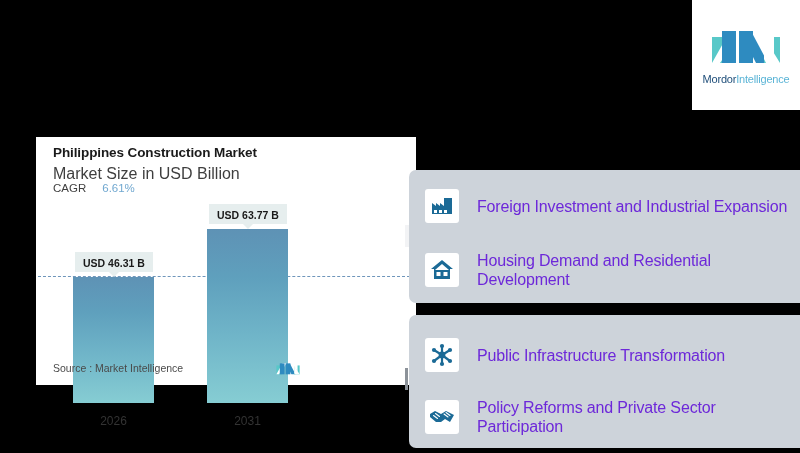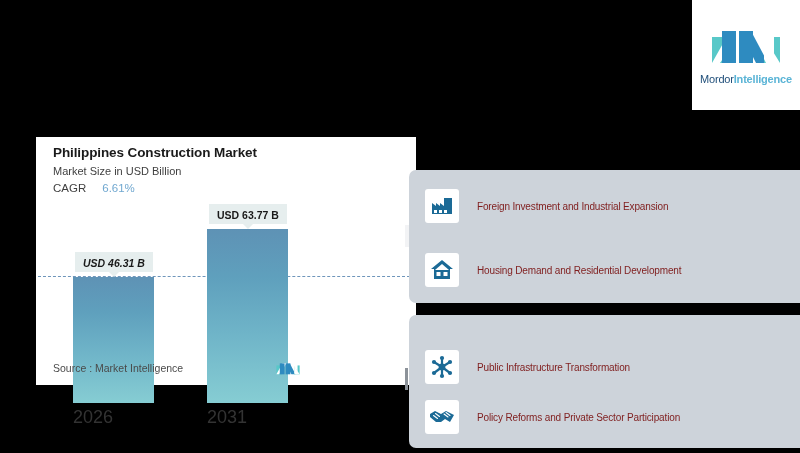--- a/index.html
+++ b/index.html
@@ -37,21 +37,21 @@
     display: block;
   }
   #logo-wordmark {
     margin-top: 6px;
     font-size: 11px;
     line-height: 12px;
     letter-spacing: -0.2px;
     white-space: nowrap;
   }
   #logo-wordmark .w1 { color: #1f4e79; font-weight: normal; }
-  #logo-wordmark .w2 { color: #5ab4d6; font-weight: bold; }
+  #logo-wordmark .w2 { color: #5ab4d6; font-weight: normal; }
 
   
   #chart-card {
     position: absolute;
     left: 36px;
     top: 137px;
     width: 380px;
     height: 248px;
     background: #ffffff;
     box-sizing: border-box;
@@ -63,21 +63,21 @@
     font-size: 13.5px;
     font-weight: bold;
     color: #1a1a1a;
     letter-spacing: -0.1px;
     white-space: nowrap;
   }
   #chart-subtitle {
     position: absolute;
     left: 17px;
     top: 28px;
-    font-size: 11px;
+    font-size: 16px;
     color: #3f3f3f;
     white-space: nowrap;
   }
   #cagr-row {
     position: absolute;
     left: 17px;
     top: 45px;
     font-size: 11.5px;
     color: #3f3f3f;
     white-space: nowrap;
@@ -100,22 +100,22 @@
     bottom: 45px;
     background: linear-gradient(to bottom, #5e92b5 0%, #5fa0bd 28%, #6fb4c8 60%, #86cdd3 100%);
   }
   #bar-2026 { left: 37px;  width: 81px; height: 126px; }
   #bar-2031 { left: 171px; width: 81px; height: 174px; }
 
   .bar-xlabel {
     position: absolute;
     bottom: 20px;
     width: 81px;
-    text-align: left;
-    font-size: 18px;
+    text-align: center;
+    font-size: 12px;
     color: #333333;
   }
   #xlabel-2026 { left: 37px; }
   #xlabel-2031 { left: 171px; margin-top: 48px; }
 
   
   #dash-line {
     position: absolute;
     left: 2px;
     right: 6px;
@@ -140,21 +140,21 @@
     position: absolute;
     left: 50%;
     bottom: -5px;
     margin-left: -5px;
     width: 0;
     height: 0;
     border-left: 5px solid transparent;
     border-right: 5px solid transparent;
     border-top: 5px solid #e6eeee;
   }
-  #callout-2026 { left: 39px;  bottom: 176px; font-style: italic; }
+  #callout-2026 { left: 39px;  bottom: 176px; }
   #callout-2031 { left: 173px; bottom: 224px; }
 
   
   #source-row {
     position: absolute;
     left: 17px;
     bottom: 8px;
     right: 12px;
     height: 16px;
   }
@@ -200,28 +200,28 @@
     height: 34px;
     background: #ffffff;
     border-radius: 3px;
     display: flex;
     align-items: center;
     justify-content: center;
     margin-right: 18px;
   }
   .driver-icon svg { display: block; }
   .driver-label {
-    font-size: 10px;
+    font-size: 16px;
     line-height: 19px;
-    color: #7f1d1d;
+    color: #6d28d9;
     letter-spacing: -0.15px;
   }
   #driver-0 { top: 8px; }
   #driver-1 { top: 72px; }
-  #driver-2 { top: 24px; }
+  #driver-2 { top: 12px; }
   #driver-3 { top: 74px; }
 
   
   .seam {
     position: absolute;
     left: 405px;
     width: 5px;
     height: 22px;
     background: #f2f3f5;
   }

